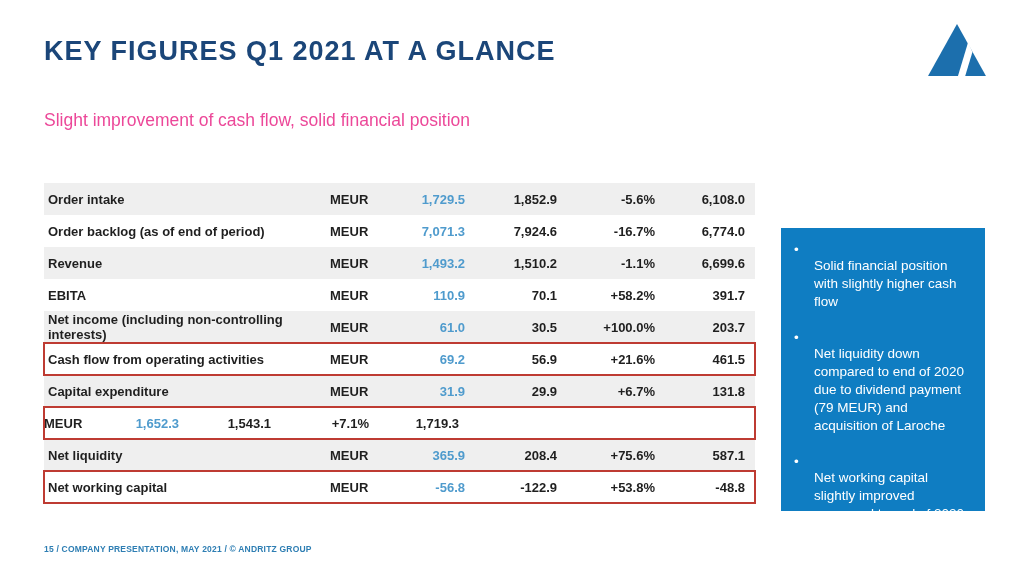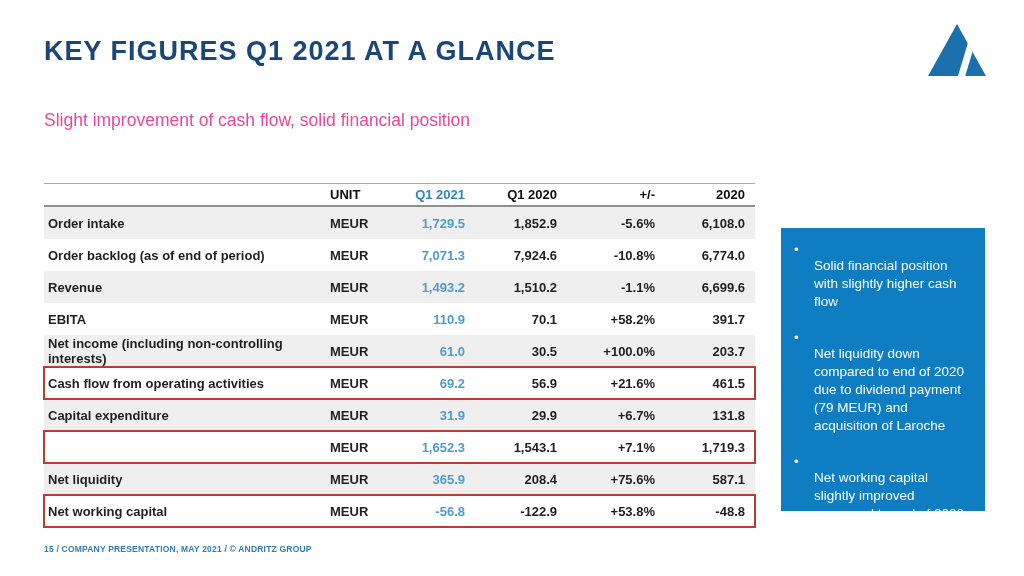--- a/index.html
+++ b/index.html
@@ -28,21 +28,20 @@
     border-top:1px solid #a9a9a9; border-bottom:2px solid #8f8f8f;
     font-weight:bold; color:#0d0d0d; background:#ffffff;
   }
   .t-row {
     display:flex; align-items:center; height:32px; background:#ffffff;font-weight:bold;
   }
   .t-body .t-row:nth-child(odd) { background:#efefef; }
   .t-row.highlight {
     position:relative; z-index:2; outline:2px solid #BE3B32; outline-offset:-1px;
     background:#ffffff;
-    justify-content:flex-end;
   }
   .c-label { width:286px; padding-left:4px; text-align:left; }
   .c-unit  { width:60px;  text-align:left; }
   .c-q121  { width:75px;  text-align:right; }
   .c-q120  { width:92px;  text-align:right; }
   .c-chg   { width:98px;  text-align:right; }
   .c-2020  { width:100px; text-align:right; padding-right:10px; }
   .t-header .c-q121 { color:#2E86C1; }
   .t-body  .c-q121 { color:#4F9BCD; }
   
@@ -69,45 +68,37 @@
   <div class="title">KEY FIGURES Q1 2021 AT A GLANCE</div>
 
   <svg class="logo" viewBox="0 0 64 58" aria-hidden="true">
     <polygon points="32,2 62,56 2,56" fill="#1C6FAD"></polygon>
     <polygon points="33,56 43.5,21 48,31 40.5,56" fill="#ffffff"></polygon>
   </svg>
 
   <div class="subtitle">Slight improvement of cash flow, solid financial position</div>
 
   <div class="fin-table">
-    <div class="t-header">
-      <div class="c-label"></div>
-      <div class="c-unit">UNIT</div>
-      <div class="c-q121">Q1 2021</div>
-      <div class="c-q120">Q1 2020</div>
-      <div class="c-chg">+/-</div>
-      <div class="c-2020">2020</div>
-    </div>
     <div class="t-body">
 
       <div class="t-row">
         <div class="c-label">Order intake</div>
         <div class="c-unit">MEUR</div>
         <div class="c-q121">1,729.5</div>
         <div class="c-q120">1,852.9</div>
         <div class="c-chg">-5.6%</div>
         <div class="c-2020">6,108.0</div>
       </div>
 
       <div class="t-row">
         <div class="c-label">Order backlog (as of end of period)</div>
         <div class="c-unit">MEUR</div>
         <div class="c-q121">7,071.3</div>
         <div class="c-q120">7,924.6</div>
-        <div class="c-chg">-10.8%</div>
+        <div class="c-chg">-16.7%</div>
         <div class="c-2020">6,774.0</div>
       </div>
 
       <div class="t-row">
         <div class="c-label">Revenue</div>
         <div class="c-unit">MEUR</div>
         <div class="c-q121">1,493.2</div>
         <div class="c-q120">1,510.2</div>
         <div class="c-chg">-1.1%</div>
         <div class="c-2020">6,699.6</div>

